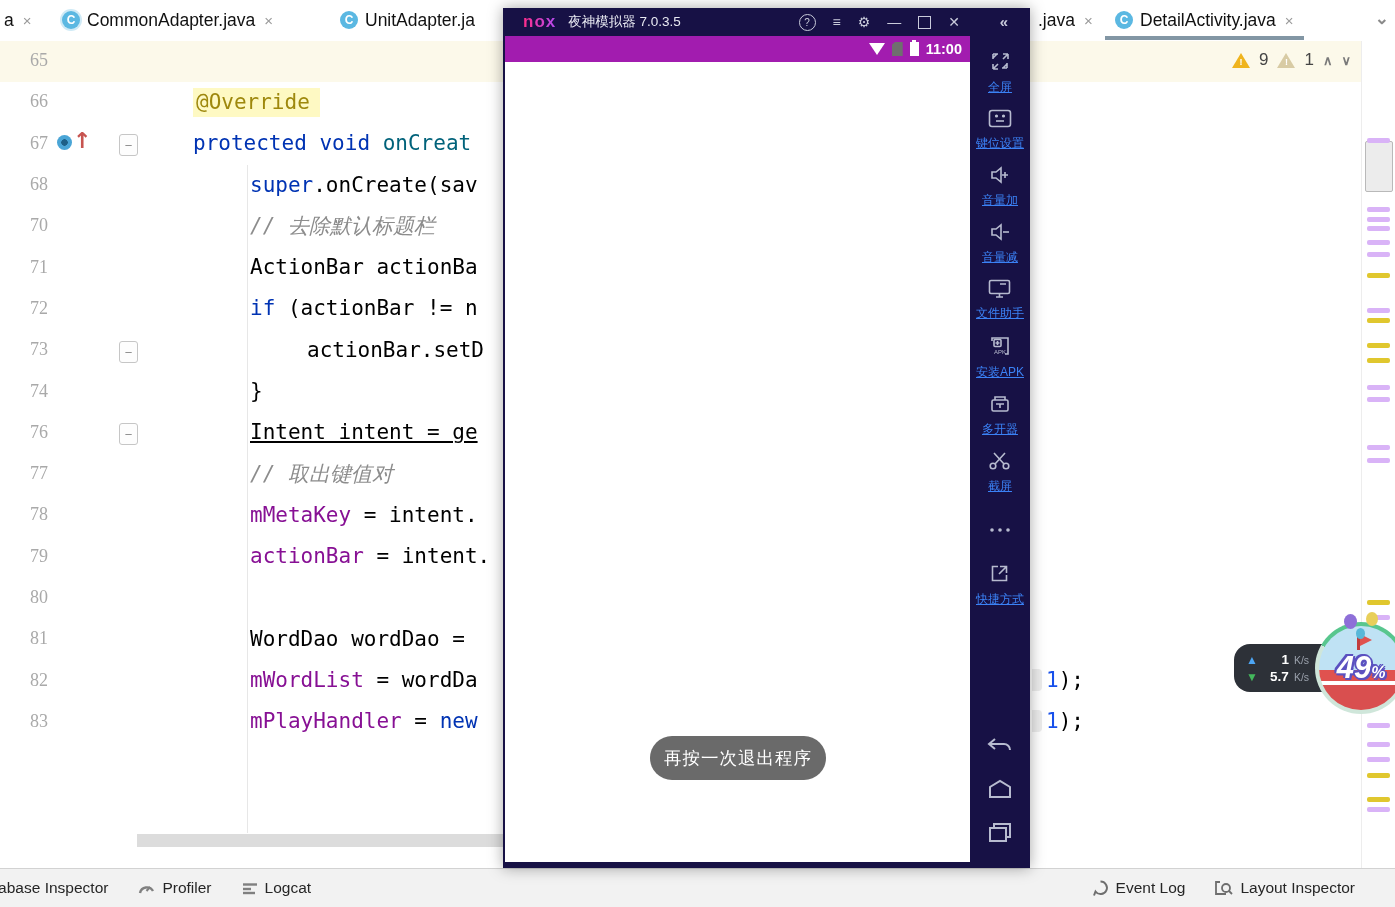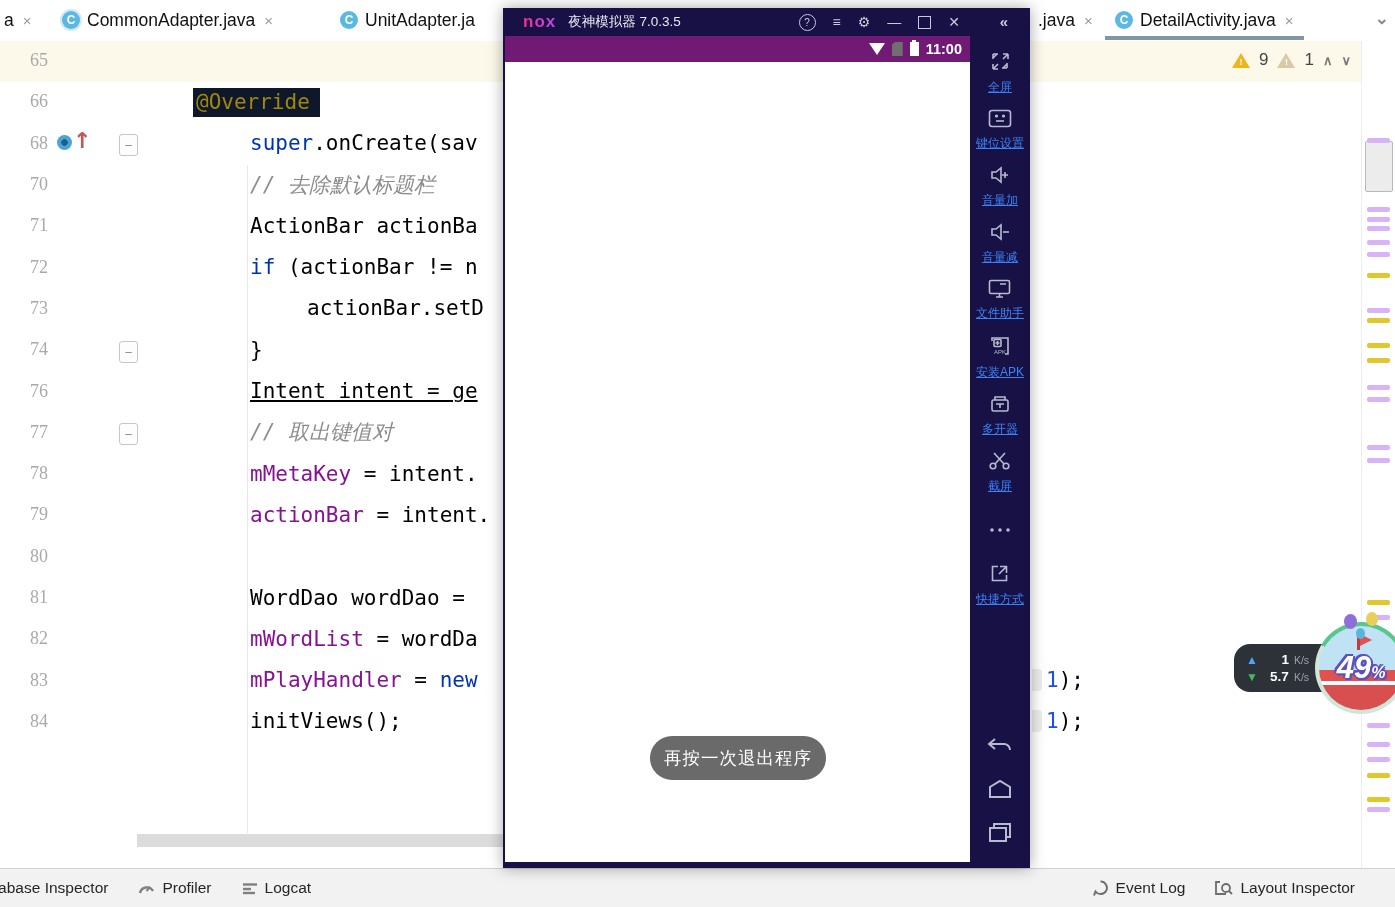--- a/index.html
+++ b/index.html
@@ -28,21 +28,21 @@
   #indent-guide{position:absolute;left:247px;top:165px;width:1px;height:668px;background:#e7e7e7;z-index:2;}
   #code-lines{position:absolute;left:0;top:40px;width:1362px;z-index:2;
               font-family:"DejaVu Sans Mono",monospace;font-size:21px;}
   .code-row{position:relative;height:41.3px;display:flex;align-items:center;}
   .lnum{position:absolute;left:0;top:0;width:48px;height:41.3px;display:flex;align-items:center;
         justify-content:flex-end;color:#a9a9a9;font-size:18px;font-family:Liberation Serif, serif;}
   .lcontent{white-space:pre;}
   .seg-kw{color:#0033b3;} .seg-pln{color:#000;}
   .seg-cmt{color:#8c8c8c;font-style:italic;} .seg-fld{color:#871094;}
   .seg-mth{color:#00627a;} .seg-num{color:#1750eb;}
-  .seg-annbox{color:#9e880d;background:#0f172a;padding:2px 10px 3px 3px;}
+  .seg-annbox{color:#9e880d;background:#fef9c3;padding:2px 10px 3px 3px;}
   
   .gut-ico{position:absolute;z-index:4;}
   #ovr-circle{left:57px;top:135px;width:15px;height:15px;border-radius:50%;
     background:radial-gradient(circle at 50% 50%, #1d5f86 0 3px, #4aa5d6 3.5px);}
   #ovr-arrow{left:73px;top:128px;color:#c75450;font-size:22px;font-weight:bold;font-family:"DejaVu Sans",sans-serif;}
   .fold{position:absolute;left:119px;width:17px;height:20px;background:#fdfdfd;border:1px solid #c6c6c6;
         border-radius:3px;color:#8a8a8a;font-size:13px;display:flex;align-items:center;justify-content:center;z-index:4;}
   
   .rfrag{position:absolute;left:1032px;height:41.3px;display:flex;align-items:center;z-index:2;
          font-family:"DejaVu Sans Mono",monospace;font-size:21px;}
@@ -69,21 +69,21 @@
             background:linear-gradient(90deg,#ff2d89,#b44bf0);-webkit-background-clip:text;
             background-clip:text;color:#ff2d89;-webkit-text-fill-color:transparent;}
   #emu-title{color:#e8e9f2;font-size:13.5px;margin-left:12px;}
   #emu-tb-icons{position:absolute;right:70px;top:0;height:28px;display:flex;align-items:center;gap:17px;color:#c9cbdb;font-size:14px;}
   .tbi{display:flex;align-items:center;justify-content:center;}
   .tbi.qm{width:15px;height:15px;border:1.4px solid #c9cbdb;border-radius:50%;font-size:10px;}
   .tbi.box{width:11px;height:11px;border:1.6px solid #c9cbdb;}
   #emu-collapse{position:absolute;right:22px;top:5px;color:#c9cbdb;font-size:15px;font-weight:bold;}
   
   #screen{position:absolute;left:2px;top:28px;width:465px;height:826px;background:#fff;}
-  #droid-status{position:absolute;left:0;top:0;width:465px;height:26px;background:#701a75;
+  #droid-status{position:absolute;left:0;top:0;width:465px;height:26px;background:#a21caf;
                 display:flex;align-items:center;justify-content:flex-end;gap:7px;padding-right:8px;box-sizing:border-box;}
   #wifi{width:0;height:0;border-left:8px solid transparent;border-right:8px solid transparent;border-top:12px solid #fff;}
   #sim{width:11px;height:14px;background:#6f6f6f;clip-path:polygon(30% 0,100% 0,100% 100%,0 100%,0 20%);}
   #batt{width:9px;height:14px;background:#fff;position:relative;}
   #batt:before{content:"";position:absolute;left:2.5px;top:-2px;width:4px;height:2px;background:#fff;}
   #droid-time{color:#fff;font-size:14.5px;font-weight:bold;}
   
   #splash{position:absolute;left:56px;top:91px;width:351px;height:622px;}
   #logo{position:absolute;left:40px;top:95px;width:285px;height:350px;color:#fff;}
   #logo-word{position:absolute;left:42px;top:22px;font-family:"DejaVu Sans",sans-serif;
@@ -183,20 +183,24 @@
   <div id="code-lines">
       <div class="code-row">
         <span class="lnum">65</span>
         <div class="lcontent" style="margin-left: 193px;"></div>
       </div>
       <div class="code-row">
         <span class="lnum">66</span>
         <div class="lcontent" style="margin-left: 193px;"><span class="seg-annbox">@Override</span></div>
       </div>
       <div class="code-row">
+        <span class="lnum">67</span>
+        <div class="lcontent" style="margin-left: 193px;"><span class="seg-kw">protected</span><span class="seg-pln"> </span><span class="seg-kw">void</span><span class="seg-mth"> onCreat</span></div>
+      </div>
+      <div class="code-row">
         <span class="lnum">68</span>
         <div class="lcontent" style="margin-left: 250px;"><span class="seg-kw">super</span><span class="seg-pln">.onCreate(sav</span></div>
       </div>
       <div class="code-row">
         <span class="lnum">70</span>
         <div class="lcontent" style="margin-left: 250px;"><span class="seg-cmt">// 去除默认标题栏</span></div>
       </div>
       <div class="code-row">
         <span class="lnum">71</span>
         <div class="lcontent" style="margin-left: 250px;"><span class="seg-pln">ActionBar actionBa</span></div>
@@ -236,24 +240,20 @@
         <span class="lnum">81</span>
         <div class="lcontent" style="margin-left: 250px;"><span class="seg-pln">WordDao wordDao =</span></div>
       </div>
       <div class="code-row">
         <span class="lnum">82</span>
         <div class="lcontent" style="margin-left: 250px;"><span class="seg-fld">mWordList</span><span class="seg-pln"> = wordDa</span></div>
       </div>
       <div class="code-row">
         <span class="lnum">83</span>
         <div class="lcontent" style="margin-left: 250px;"><span class="seg-fld">mPlayHandler</span><span class="seg-pln"> = </span><span class="seg-kw">new</span></div>
-      </div>
-      <div class="code-row">
-        <span class="lnum">84</span>
-        <div class="lcontent" style="margin-left: 250px;"><span class="seg-pln">initViews();</span></div>
       </div>
     </div>
 
   <div class="gut-ico" id="ovr-circle"></div>
   <div class="gut-ico" id="ovr-arrow">↑</div>
   <div class="fold" style="top:134px;">−</div>
   <div class="fold" style="top:341px;">−</div>
   <div class="fold" style="top:423px;">−</div>
 
   <div id="hscroll">

